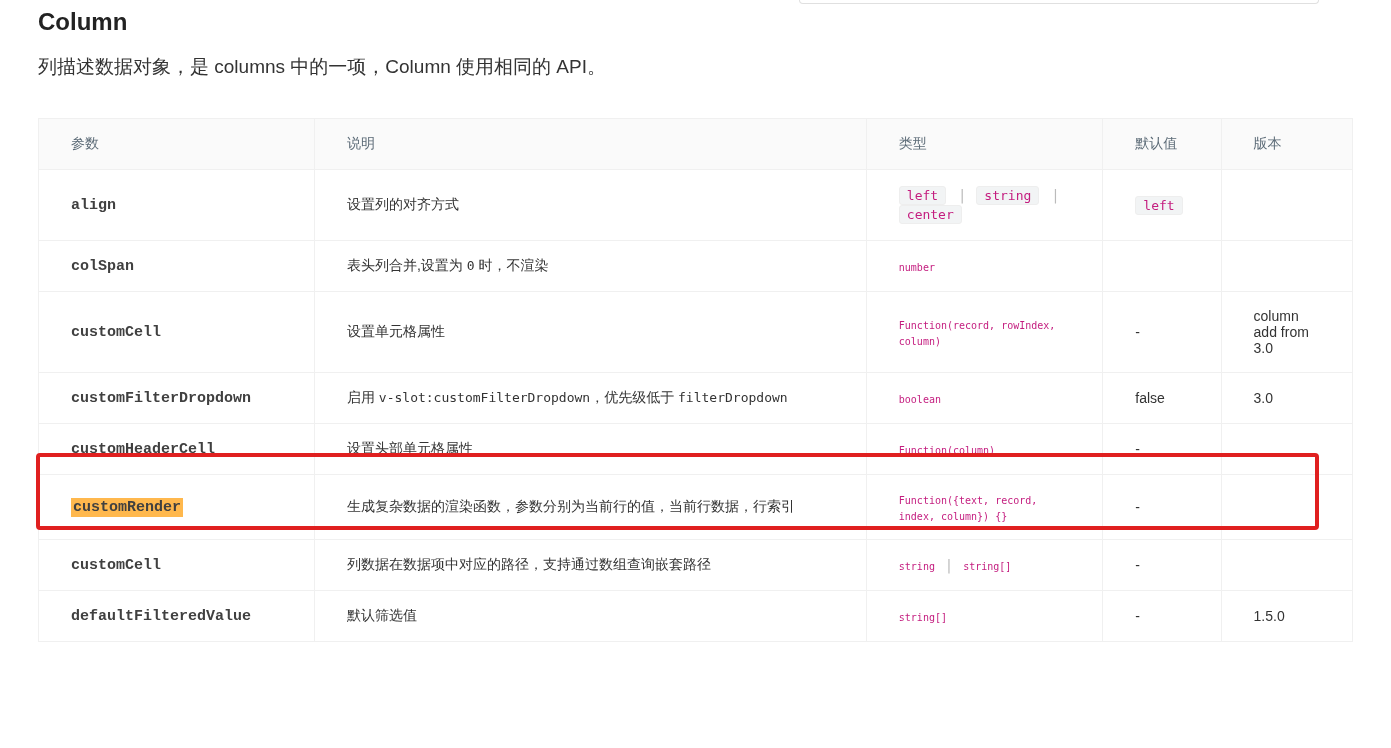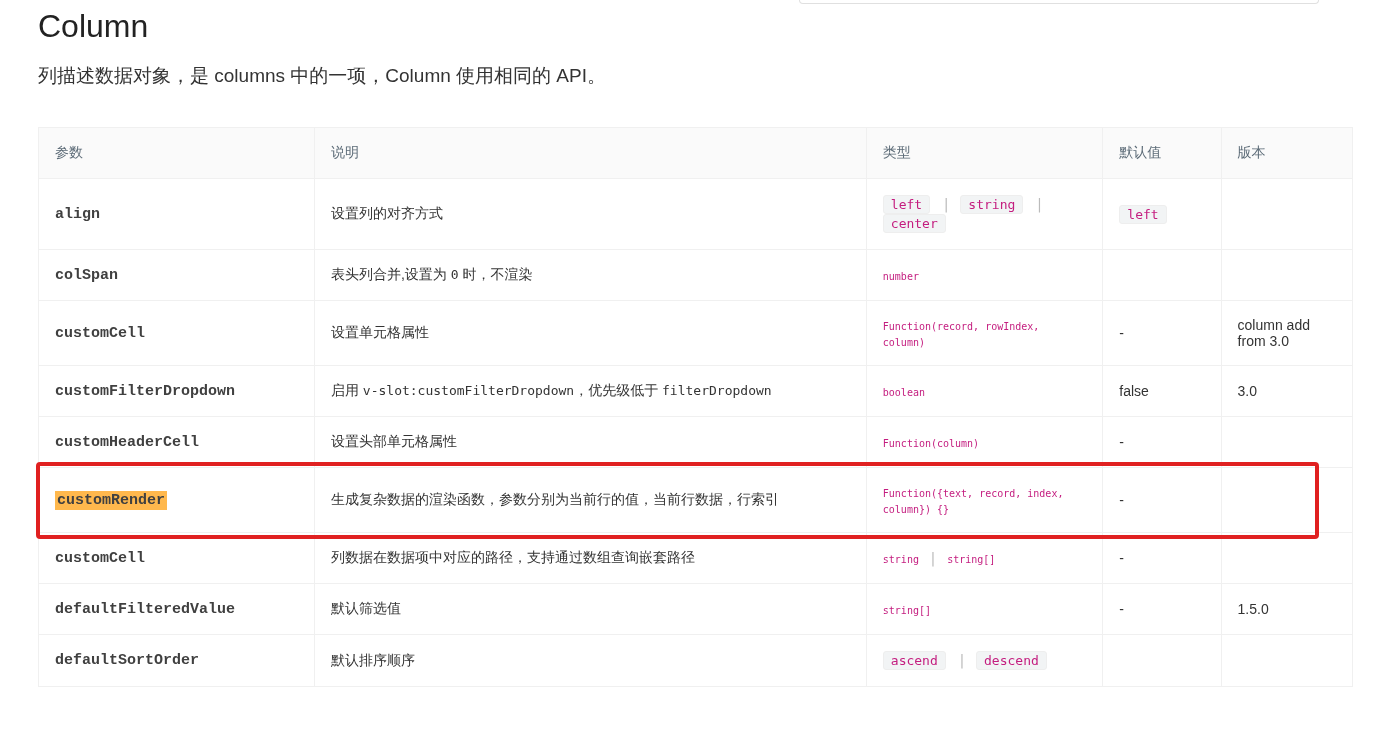--- a/index.html
+++ b/index.html
@@ -15,38 +15,38 @@
     position: absolute;
     top: 0;
     right: 72px;
     width: 520px;
     height: 4px;
     border: 1px solid #e0e0e0;
     border-top: none;
     border-radius: 0 0 6px 6px;
   }
   h2.title {
-    font-weight: 400;
-    font-size: 32px;
+    font-weight: 700;
+    font-size: 24px;
     margin: 8px 0 18px 0;
     color: #222;
   }
   .desc {
     font-size: 19px;
     color: #333;
     margin-bottom: 38px;
   }
   table.api {
     width: 100%;
     border-collapse: collapse;
     table-layout: fixed;
   }
   table.api th, table.api td {
     text-align: left;
-    padding: 16px 16px;
+    padding: 16px 32px;
     border: 1px solid #f0f0f0;
     vertical-align: middle;
     font-size: 14px;
   }
   table.api th {
     background: #fafafa;
     font-weight: 500;
     color: #5c6b77;
   }
   table.api td.param {
@@ -223,30 +223,19 @@
     <tr>
       <td class="param">defaultFilteredValue</td>
       <td class="desc-cell">默认筛选值</td>
       <td>
         <span class="code-pink">string[]</span>
       </td>
       <td class="default-cell">-</td>
       <td class="version-cell">1.5.0</td>
     </tr>
 
-    <tr>
-      <td class="param">defaultSortOrder</td>
-      <td class="desc-cell">默认排序顺序</td>
-      <td>
-        <span class="tag">ascend</span>
-        <span class="pipe">|</span>
-        <span class="tag">descend</span>
-      </td>
-      <td class="default-cell"></td>
-      <td class="version-cell"></td>
-    </tr>
 
   </tbody>
 </table>
 
 <div id="red-box" class="red-border-overlay" style="top: 334.5px; height: 77px; left: -2px; right: 34px;"></div>
 
 </div>
 
 </body></html>

